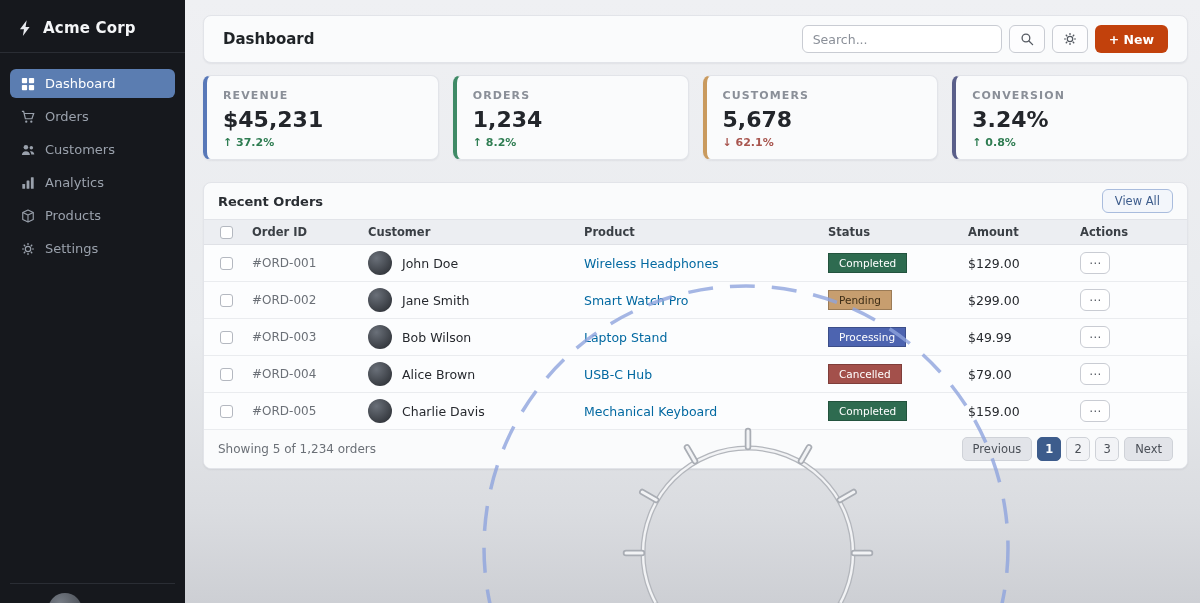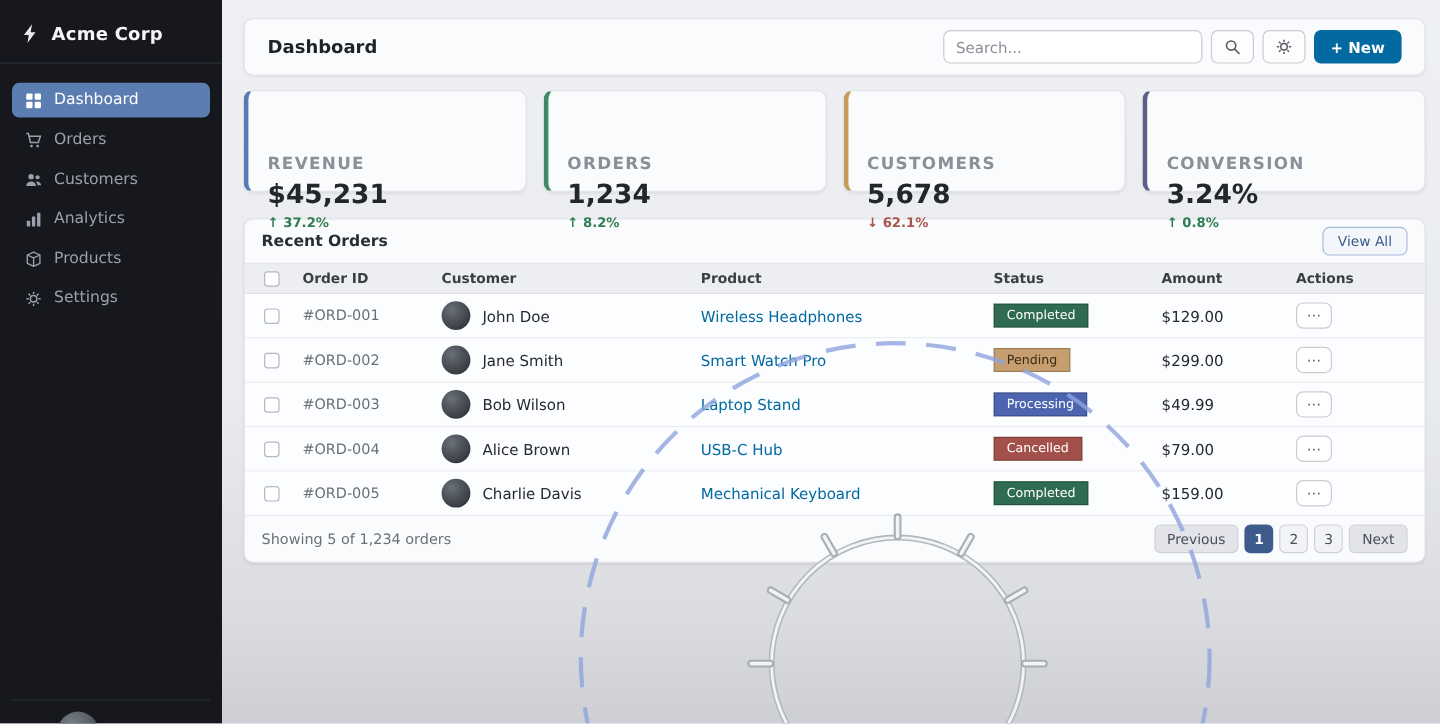--- a/index.html
+++ b/index.html
@@ -26,34 +26,34 @@
     border-radius:50%; background:radial-gradient(circle at 35% 30%,#777d86,#3a3e45); }
   
   .main { position:absolute; left:185px; top:0; right:0; bottom:0; padding:15px 12px 0 18px; }
   .panel { background:#fafbfc; border:1px solid #e2e4e9; border-radius:8px;
     box-shadow:0 1px 2px rgba(20,24,32,.06); }
   
   .topbar { height:48px; display:flex; align-items:center; justify-content:space-between;
     padding:0 19px 0 19px; }
   .page-title { font-size:15px; font-weight:bold; color:#1f2327; }
   .topbar-right { display:flex; align-items:center; gap:7px; }
-  .search-input { width:216px; height:28px; border:1px solid #c9ccd3; border-radius:6px;
+  .search-input { width:200px; height:28px; border:1px solid #c9ccd3; border-radius:6px;
     background:#ffffff; padding:0 10px; font-size:12.5px; color:#3a3f45;
     font-family:inherit; outline:none; }
   .search-input::placeholder { color:#8a8f98; }
   .icon-btn { width:36px; height:28px; display:flex; align-items:center; justify-content:center;
     border:1px solid #c9ccd3; border-radius:6px; background:#fdfdfe; cursor:pointer; color:#565b63; }
   .icon-btn svg { width:14px; height:14px; }
-  .new-btn { height:28px; padding:0 14px; border:none; border-radius:6px; background:#0369a1;
+  .new-btn { height:28px; padding:0 14px; border:none; border-radius:6px; background:#c2410c;
     color:#fff; font-size:12.5px; font-weight:bold; font-family:inherit; cursor:pointer; }
   
   .stats { display:grid; grid-template-columns:repeat(4,1fr); gap:14px; margin-top:12px; }
   .stat-card { height:85px; padding:13px 16px; border-left:4px solid #5878b8; }
-  .stat-label { font-size:14px; font-weight:bold; letter-spacing:1.1px; color:#8a8f98;
-    text-transform:uppercase;margin-top:40px; }
+  .stat-label { font-size:11px; font-weight:bold; letter-spacing:1.1px; color:#8a8f98;
+    text-transform:uppercase; }
   .stat-value { font-size:22px; font-weight:bold; color:#23262b; margin:5px 0 4px; }
   .trend { font-size:11px; font-weight:bold; }
   .trend.up { color:#2f7d52; }
   .trend.down { color:#a8554e; }
   
   .orders { margin-top:22px; overflow:hidden; }
   .orders-head { display:flex; align-items:center; justify-content:space-between;
     padding:0 14px; height:36px; }
   .orders-title { font-size:13px; font-weight:bold; color:#2a2e33; }
   .view-all { padding:4px 12px; font-size:11.5px; color:#3d5c8c; background:#f3f6fb;

